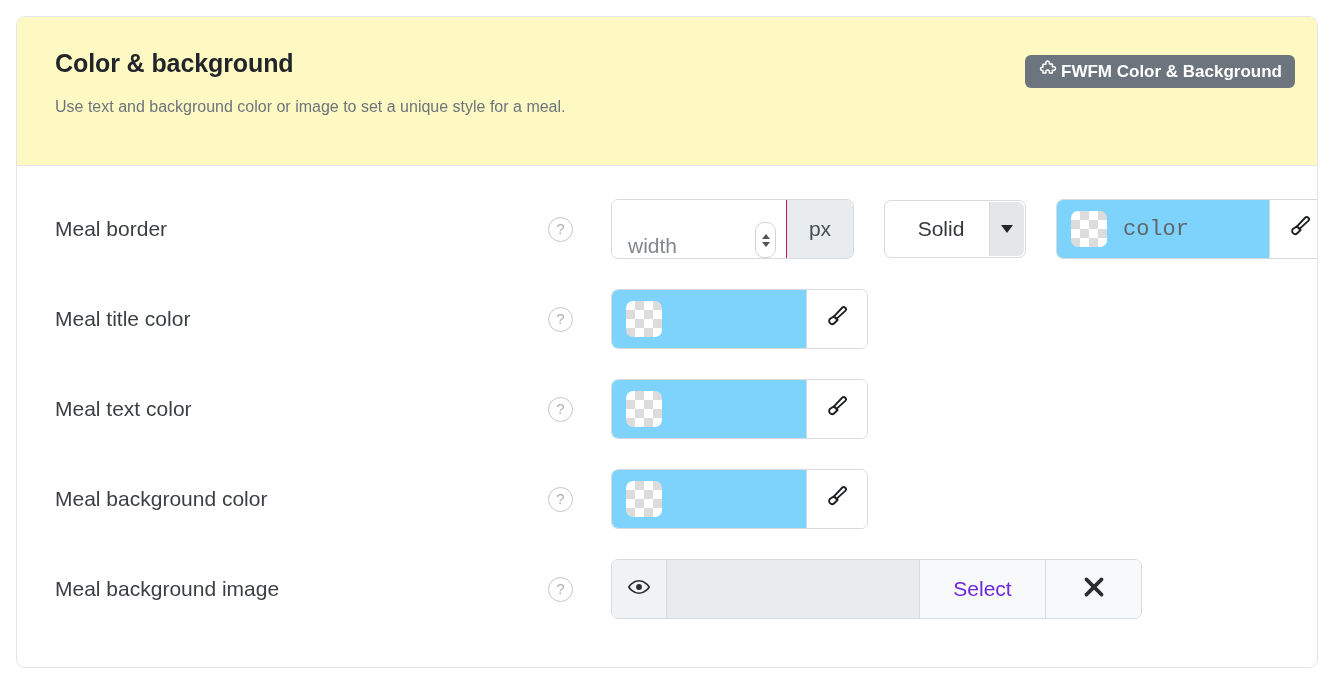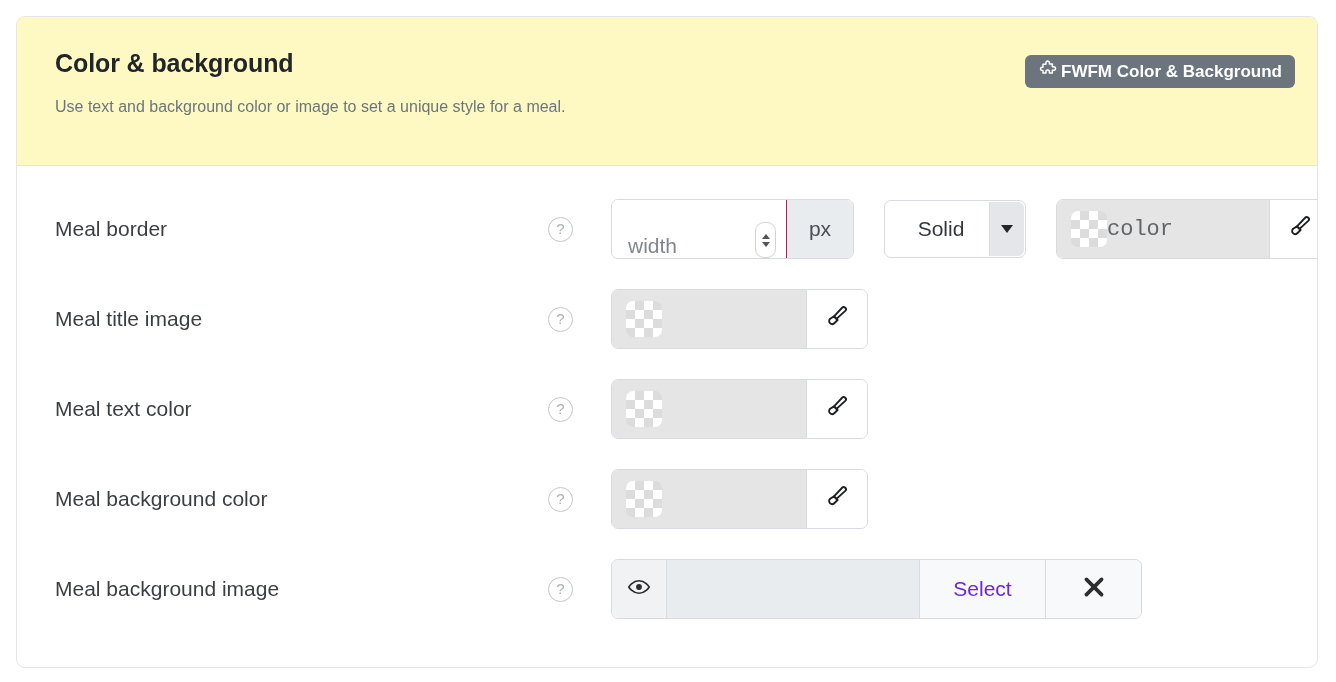--- a/index.html
+++ b/index.html
@@ -210,22 +210,23 @@
     border-right: 6px solid transparent;
     border-top: 8px solid #232629;
     display: block;
   }
 
   
   .color-group { height: 58px; }
   .color-input {
     display: flex;
     align-items: center;
+    gap: 16px;
     padding: 0 14px;
-    background: #e5e5e5;
+    background: #7dd3fc;
   }
   .color-input.wide { width: 184px; }
   .color-input.plain { width: 166px; }
 
   .swatch {
     width: 36px;
     height: 36px;
     border-radius: 7px;
     background-color: #ffffff;
     background-image:
@@ -350,21 +351,21 @@
                 <path d="M9.6 11.5l2.9 2.9-2.5 2.4c-1 1-2.6 1.1-3.6.1-1-1-.9-2.5.1-3.5z"></path>
               </svg>
             </span>
           </div>
         </div>
 
       </div>
     </div>
 
     <div class="form-row">
-      <span class="row-label">Meal title image</span>
+      <span class="row-label">Meal title color</span>
       <span class="help-icon">?</span>
       <div class="controls">
         <div class="input-group color-group">
           <div class="color-input plain">
             <span class="swatch"></span>
             <span class="color-ph"></span>
           </div>
           <div class="brush-btn">
             <span>
               <svg width="30" height="30" viewBox="0 0 24 24" fill="none" stroke="#1d2023" stroke-width="1.5" stroke-linecap="round" stroke-linejoin="round">

